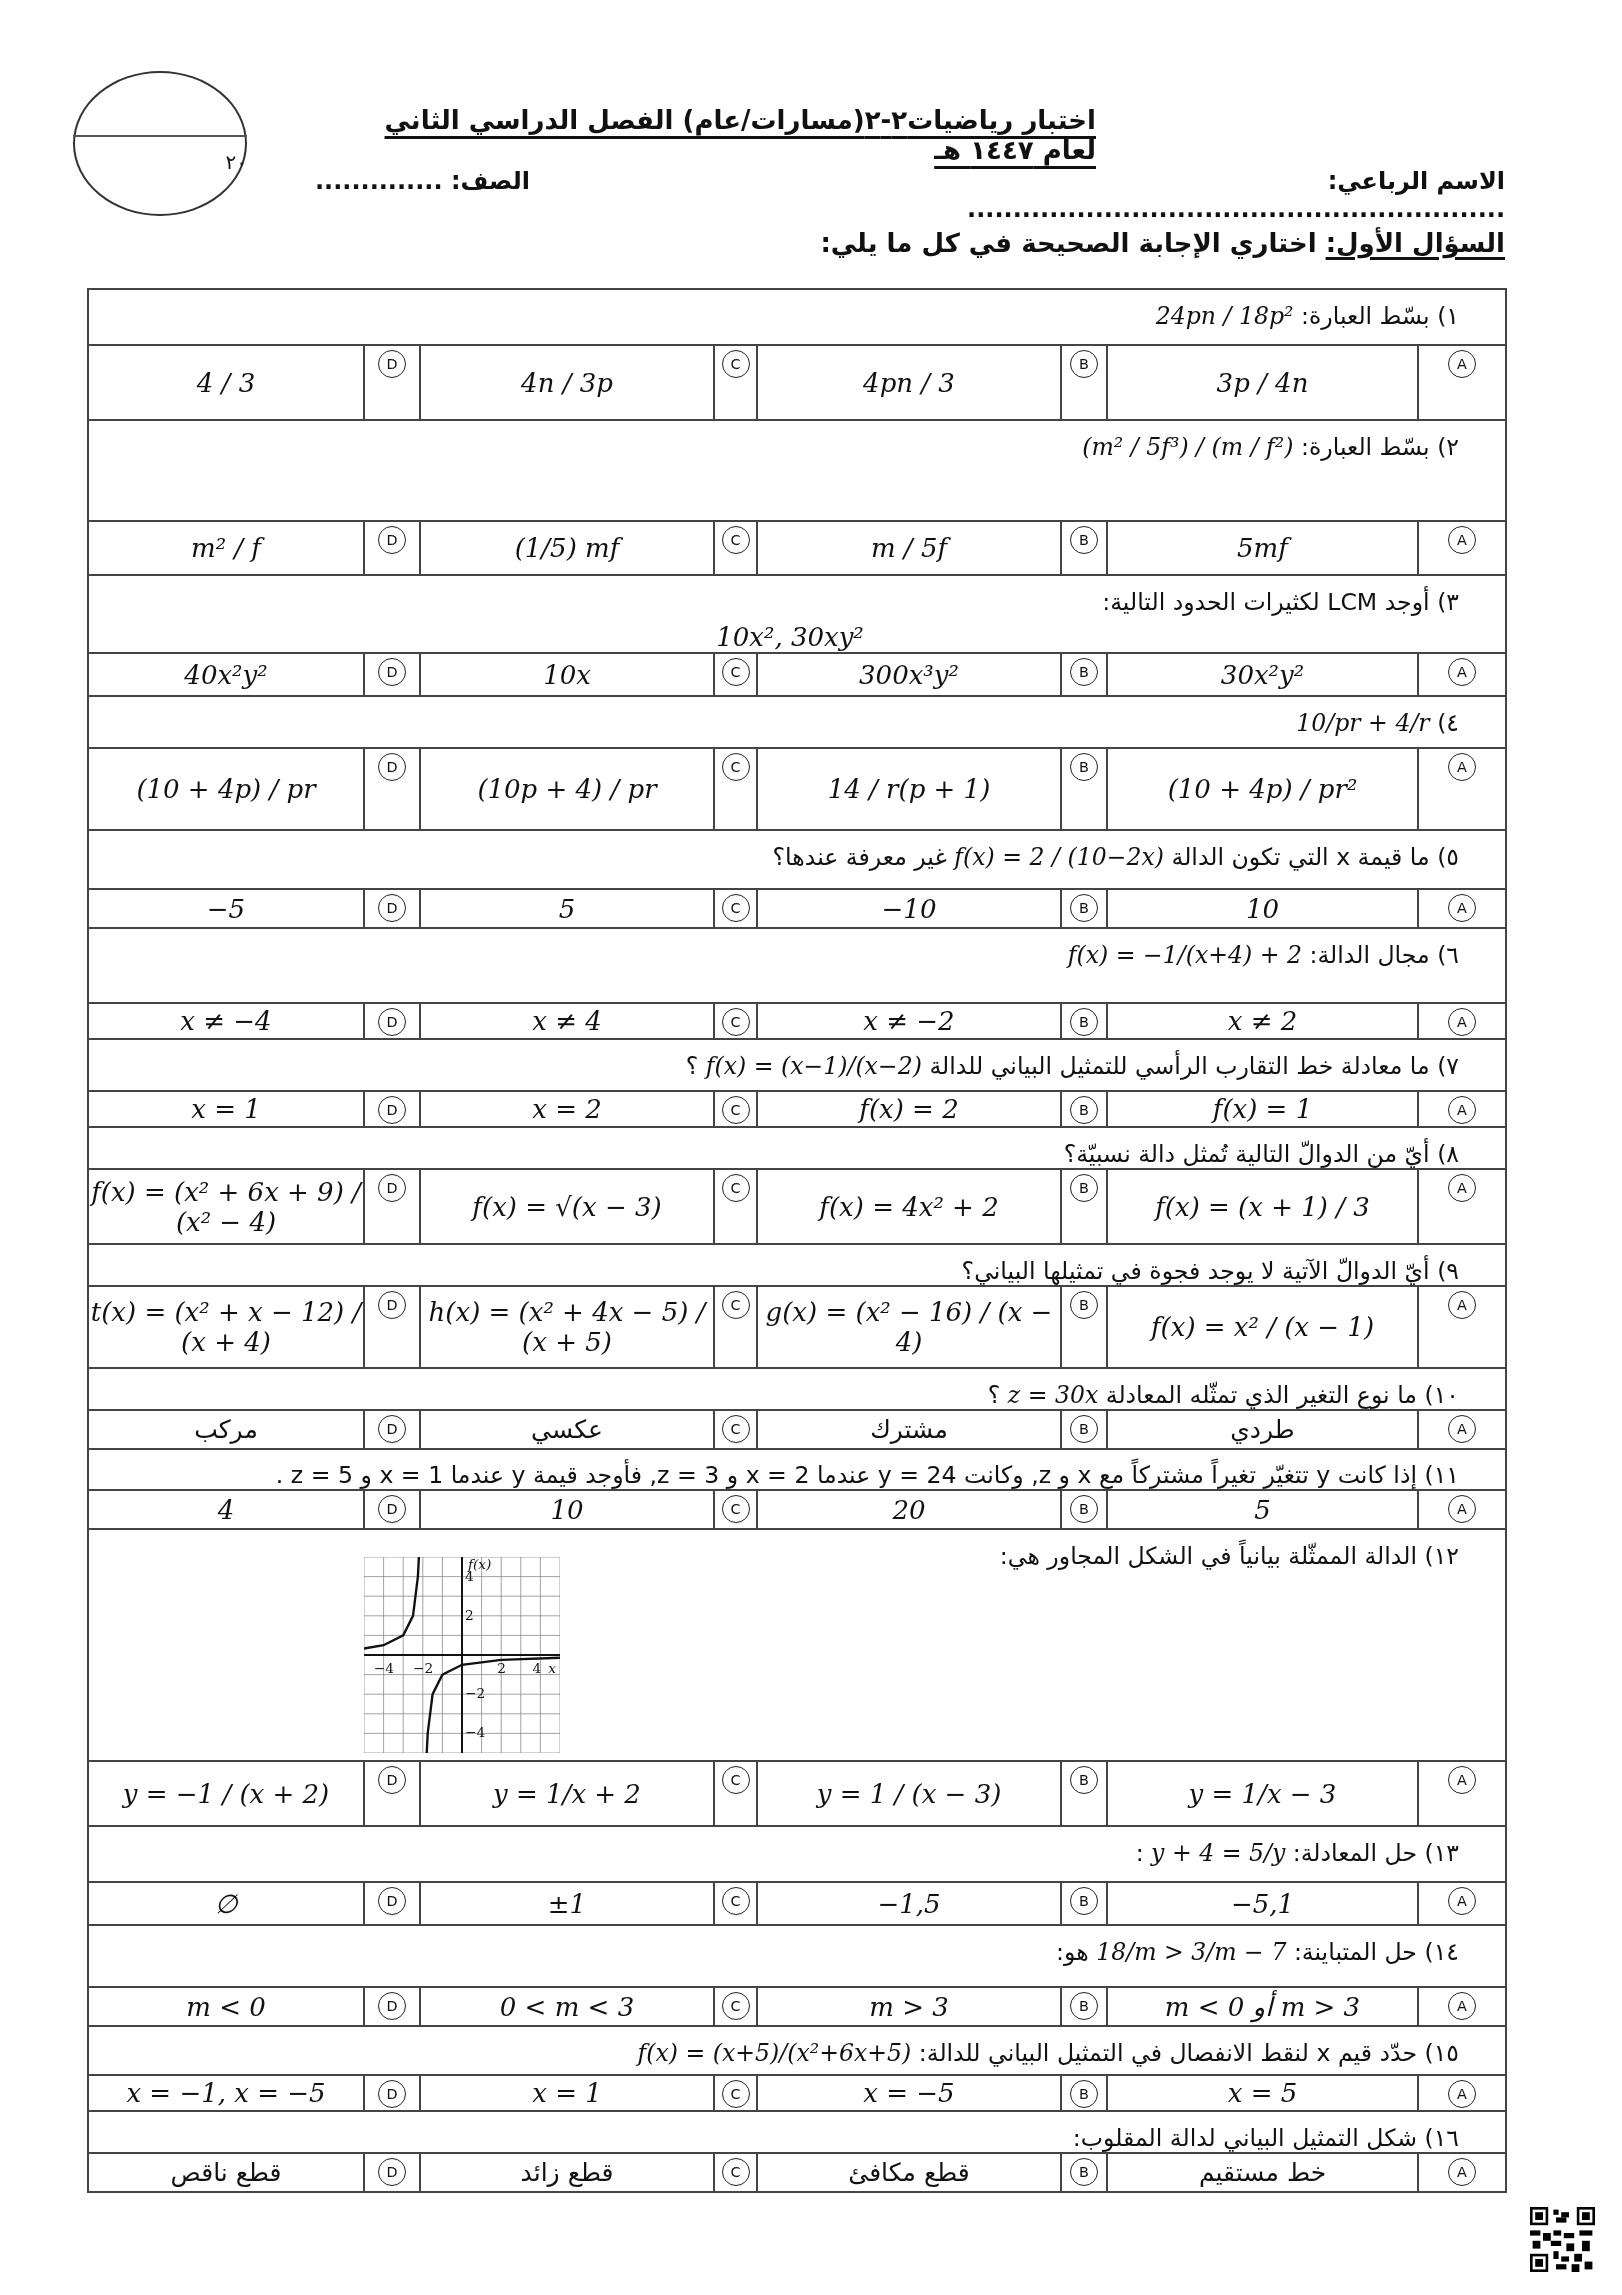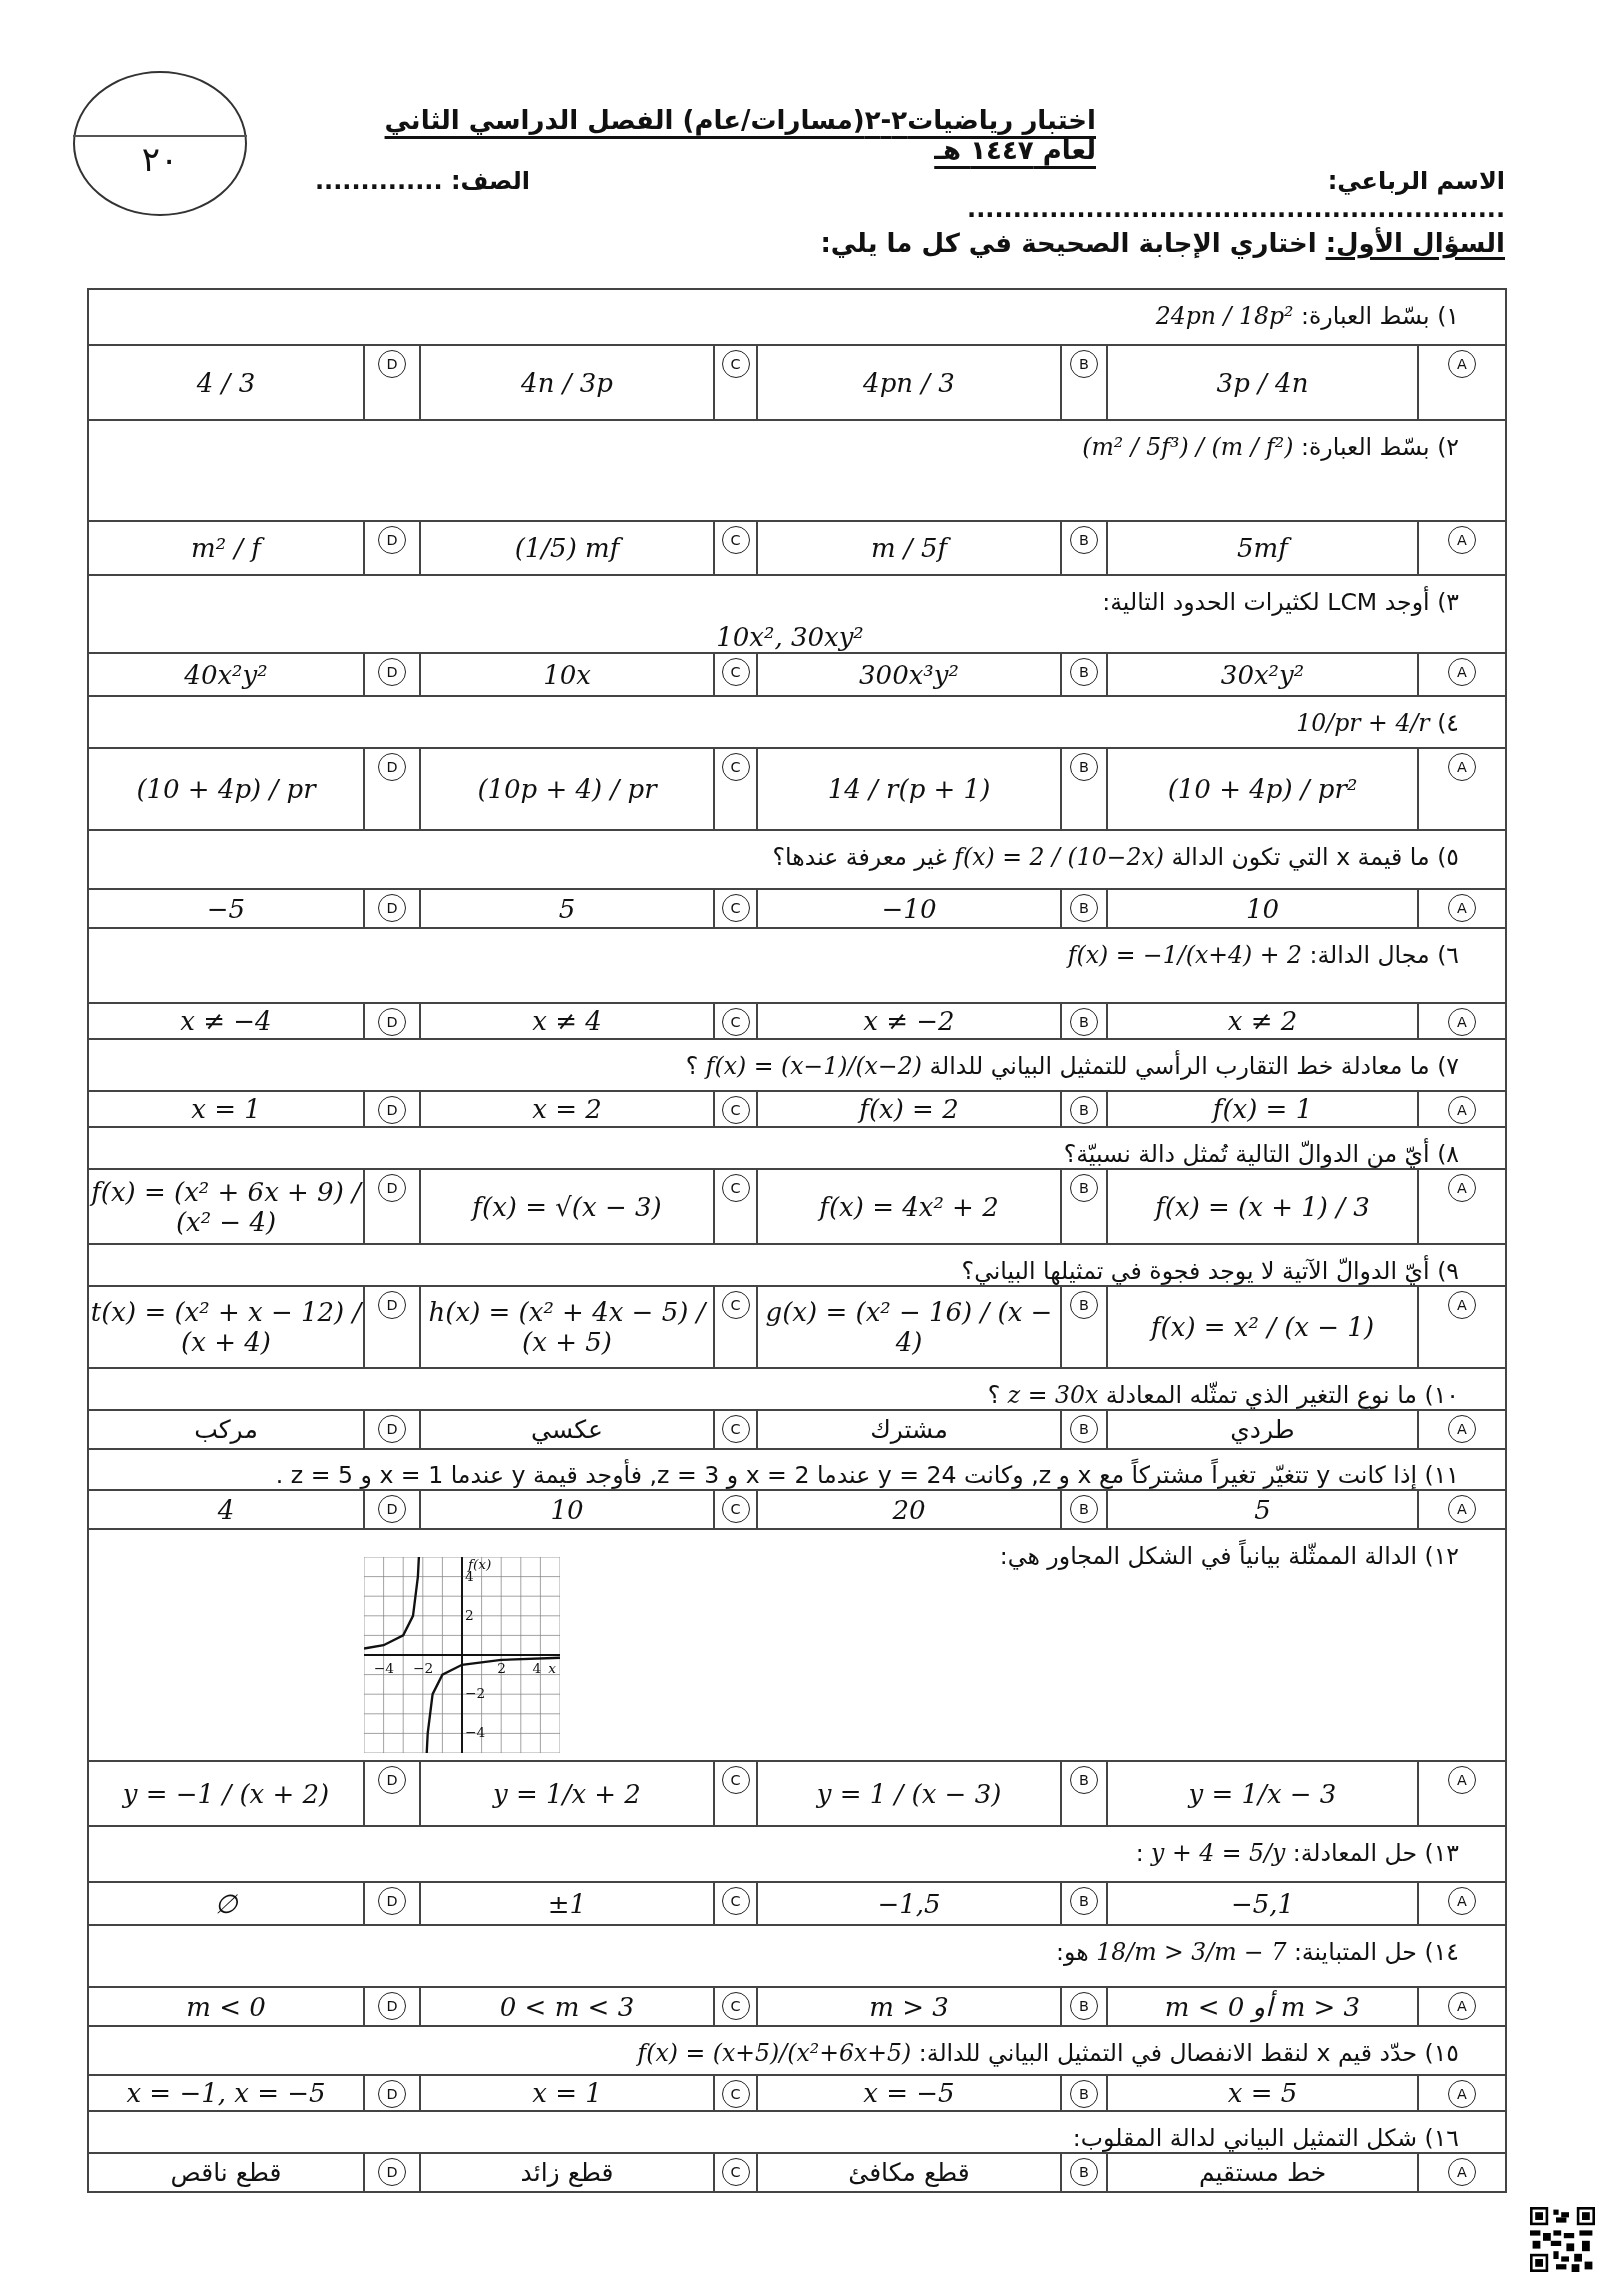--- a/index.html
+++ b/index.html
@@ -1,21 +1,21 @@
 <!DOCTYPE html>
 <html style="font-size:10.5px"><head>
 <meta charset="utf-8">
 <style>
   html,body{margin:0;padding:0;background:#fff;}
   body{width:1622px;height:2295px;position:relative;overflow:hidden;
        font-family:"DejaVu Sans","Liberation Sans",sans-serif;color:#111;}
   .abs{position:absolute;}
   .score-circle{left:73px;top:71px;width:170px;height:141px;border:2px solid #333;border-radius:50%;}
   .score-line{left:73px;top:135px;width:174px;height:2px;background:#555;}
-  .score-val{left:73px;top:139px;width:174px;text-align:center;font-size:34px;}
+  .score-val{left:73px;top:150px;width:174px;text-align:right;font-size:20px;}
   .title{left:324px;top:105px;width:772px;text-align:right;direction:rtl;font-size:26px;font-weight:bold;
          text-decoration:underline;text-decoration-thickness:2.6px;text-underline-offset:6.5px;}
   .name-row{top:167px;direction:rtl;font-size:24px;font-weight:bold;}
   .q-heading{left:785px;top:228px;width:720px;text-align:right;direction:rtl;font-size:26px;font-weight:bold;}
   .q-heading u{text-decoration-thickness:2.6px;text-underline-offset:5.2px;}
   .dots{letter-spacing:0.7px;}
   table.exam{position:absolute;left:87px;top:288px;width:1418px;border-collapse:collapse;table-layout:fixed;}
   table.exam td{border:2px solid #444;padding:0;}
   .q-cell{direction:rtl;text-align:right;font-size:23.6px;padding-right:46px !important;vertical-align:top;padding-top:11.8px !important;}
   .q-cell .math{font-family:"DejaVu Serif","Liberation Serif",serif;font-style:italic;direction:ltr;unicode-bidi:embed;}

